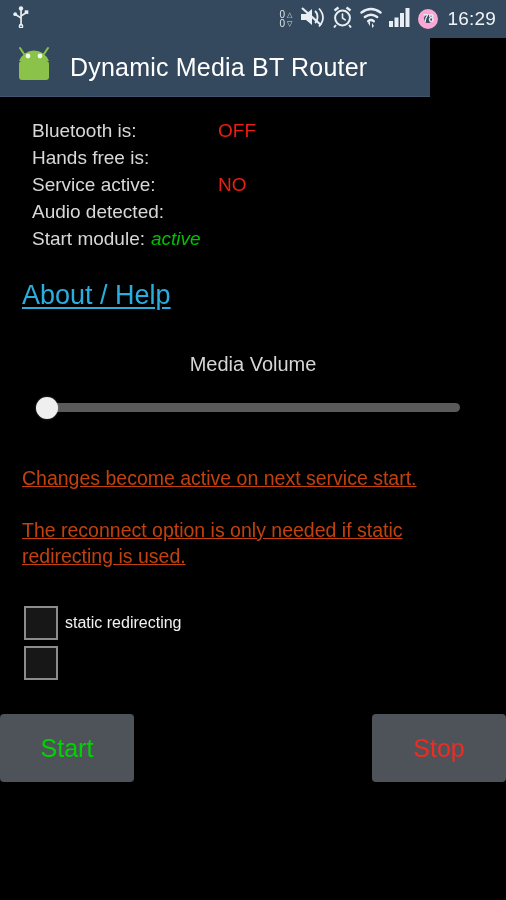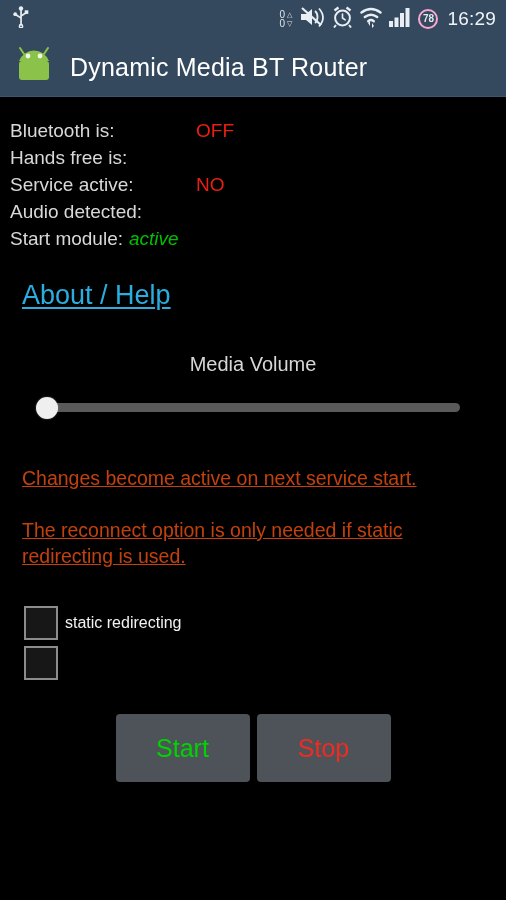--- a/index.html
+++ b/index.html
@@ -56,36 +56,36 @@
   .clock {
     color: #f0f4f7;
     font-size: 19px;
     letter-spacing: 0.2px;
     margin-left: 2px;
   }
 
   .batt-badge {
     position: relative;
     width: 20px; height: 20px;
-    border: 2px solid #f9a8d4;
+    border: 6px solid #f9a8d4;
     border-radius: 50%;
     color: #e3eaf0;
     font-size: 10px;
     font-weight: bold;
     display: flex;
     align-items: center;
     justify-content: center;
     line-height: 1;
   }
 
   
   .titlebar {
     position: absolute;
     top: 38px; left: 0;
-    width: 506px;
+    width: 430px;
     height: 59px;
     background: #34495e;
     display: flex;
     align-items: center;
     padding-left: 16px;
     border-bottom: 1px solid #3e566e;
   }
   .app-title {
     color: #ffffff;
     font-size: 25px;
@@ -99,21 +99,21 @@
     top: 98px; left: 0;
     width: 506px;
     height: 802px;
     background: #000000;
     padding: 0;
   }
 
   
   .status-block {
     margin-top: 22px;
-    padding-left: 10px;
+    padding-left: 32px;
   }
   .status-row {
     display: flex;
     align-items: baseline;
     height: 27px;
   }
   .status-label {
     color: #d8d8d8;
     font-size: 19px;
     width: 146px;
@@ -196,21 +196,21 @@
   .check-label {
     color: #f2f2f2;
     font-size: 16px;
     margin-left: 7px;
     white-space: nowrap;
   }
 
   
   .btn-row {
     display: flex;
-    justify-content: center;
+    justify-content: space-between;
     gap: 7px;
     margin-top: 31px;
   }
   .btn {
     width: 134px;
     height: 68px;
     border-radius: 4px;
     background: #4d5358;
     border: none;
     font-size: 25px;

